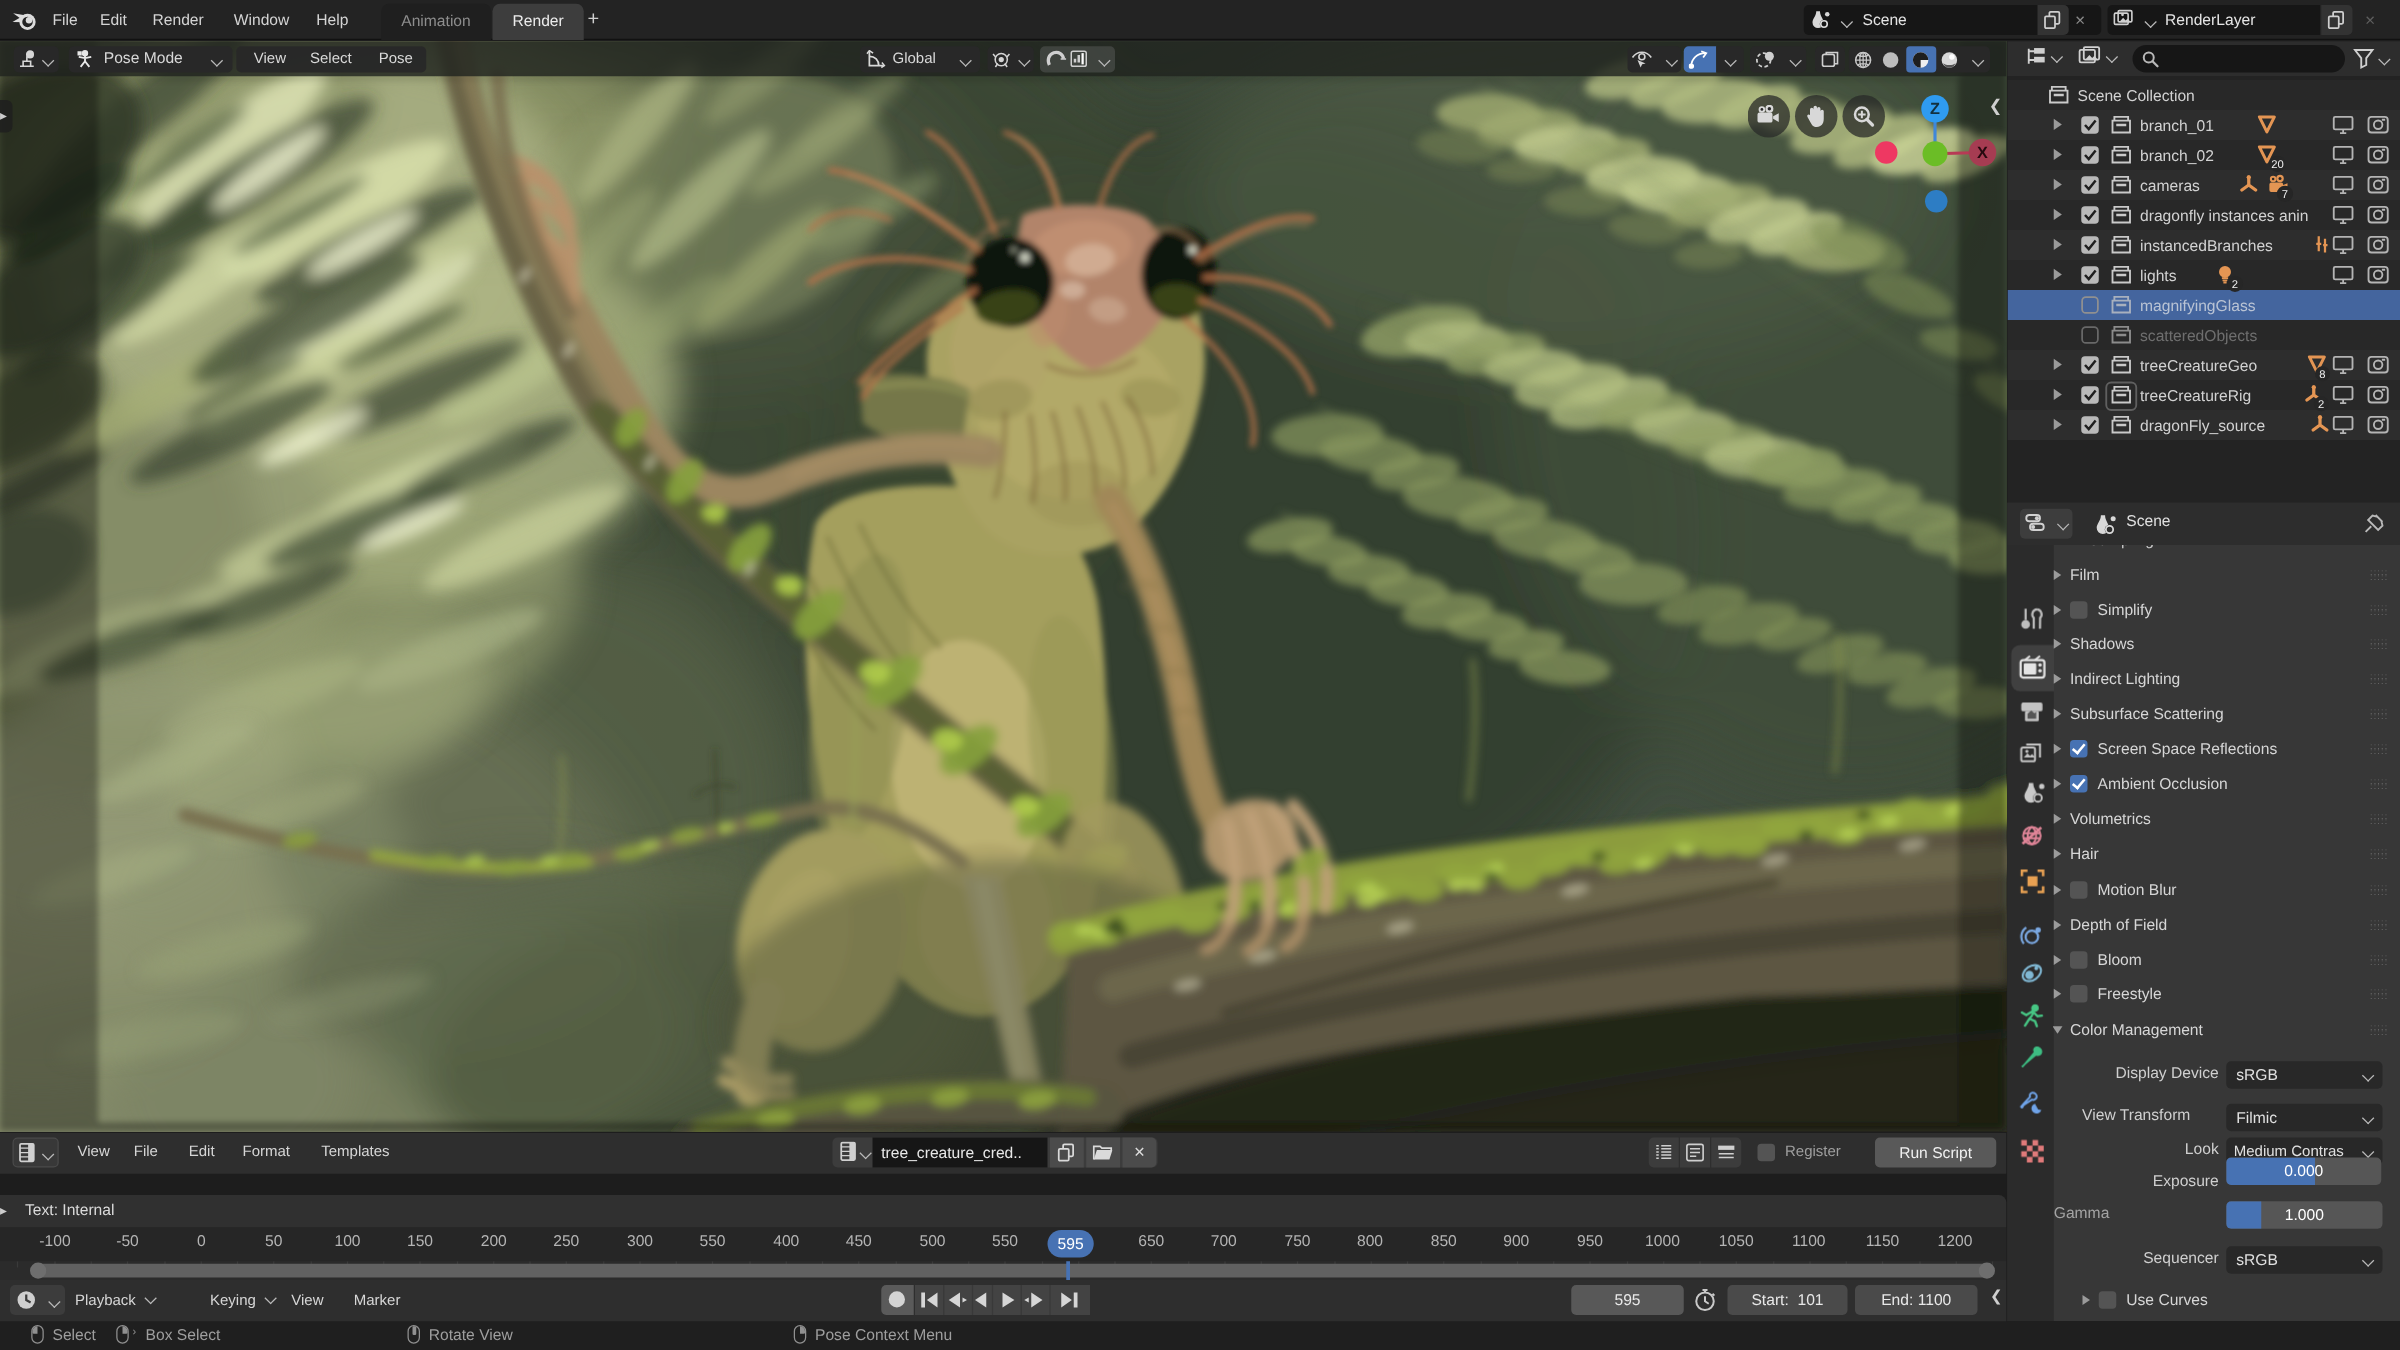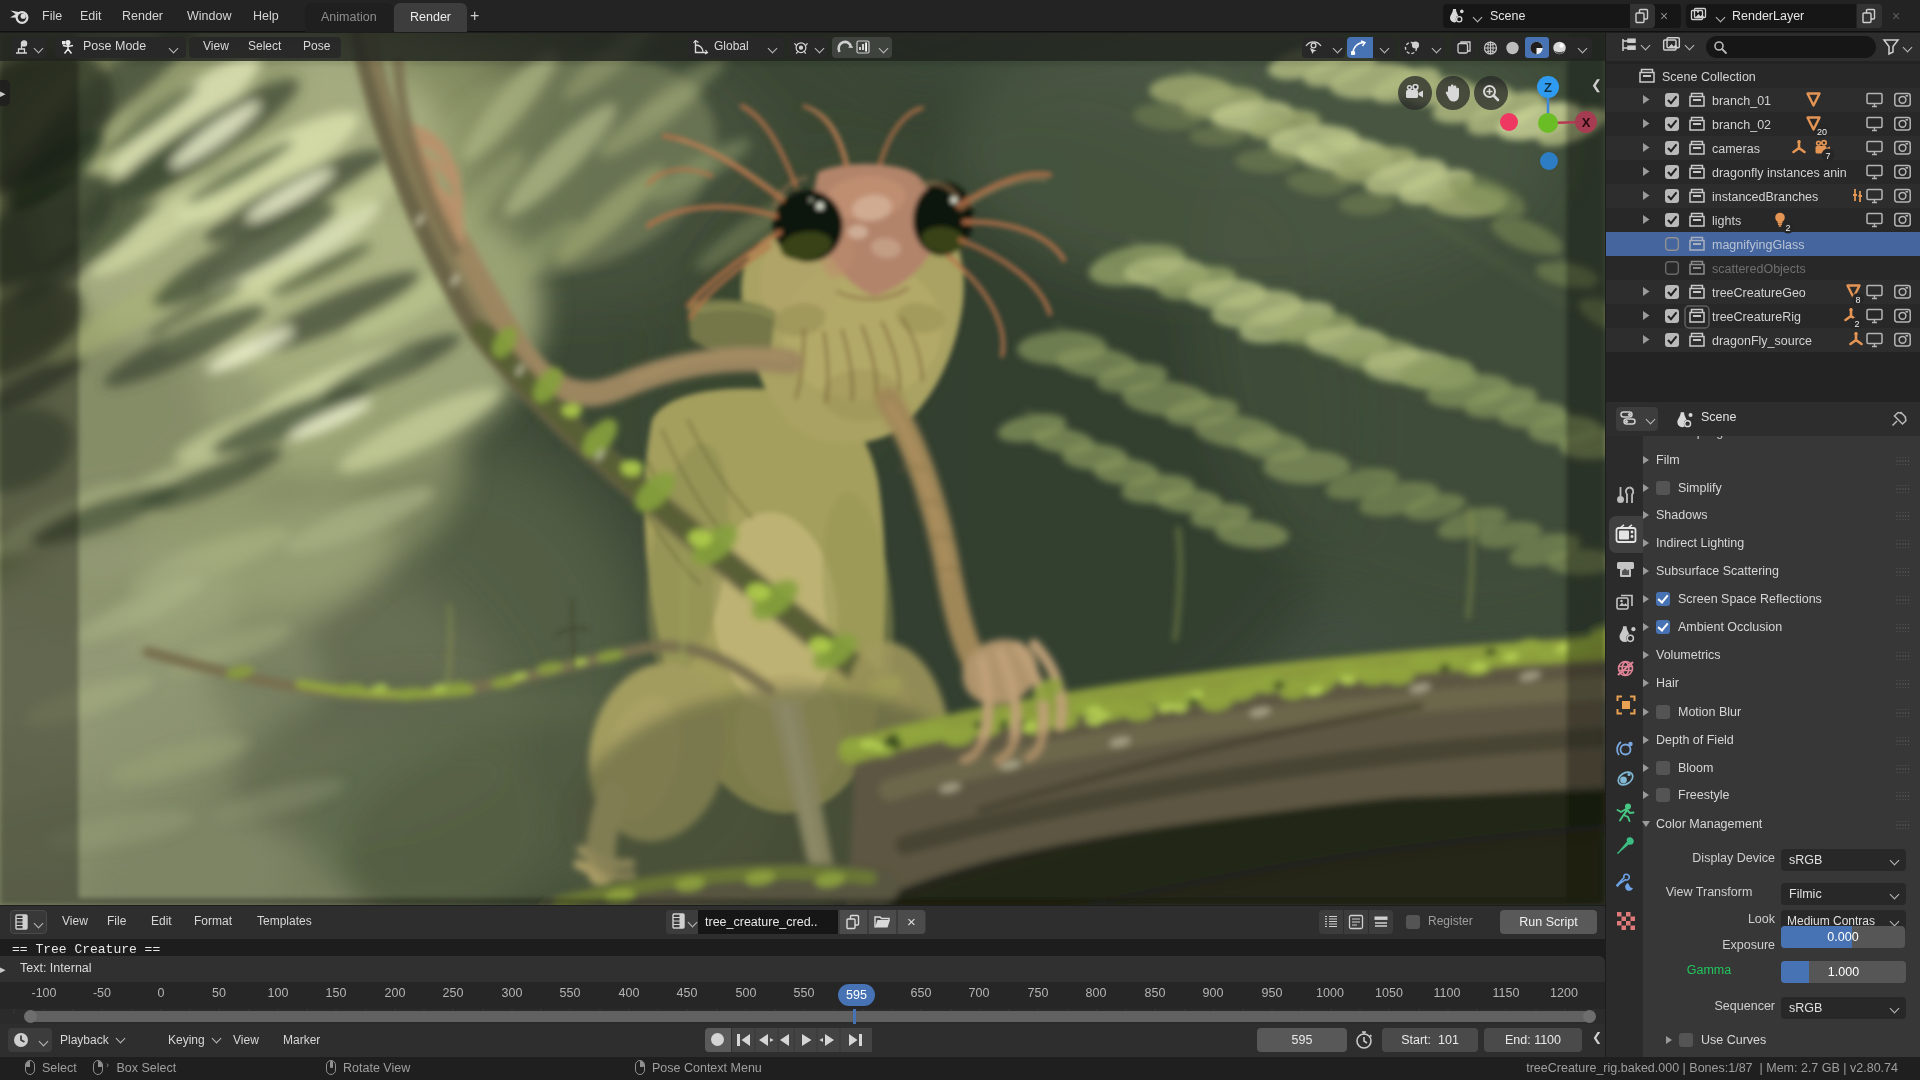--- a/index.html
+++ b/index.html
@@ -1062,21 +1062,21 @@
 <div class="prow" style="top:381px"><span class="tri"></span><span class="cb off"></span>Freestyle<span class="grip">:::::<br>:::::</span></div>
 <div class="prow" style="top:410px"><span class="tri" style="transform:rotate(90deg)"></span>Color Management<span class="grip">:::::<br>:::::</span></div>
 <div class="prow" style="top:444px;width:132px;text-align:right;color:#cfcfcf">Display Device</div>
 <div class="drop" style="left:175px;top:447px;width:125px">sRGB<span class="chev"></span></div>
 <div class="prow" style="top:478px;width:132px;text-align:center;color:#cfcfcf">View Transform</div>
 <div class="drop" style="left:175px;top:481px;width:125px">Filmic<span class="chev"></span></div>
 <div class="prow" style="top:505px;width:132px;text-align:right;color:#cfcfcf">Look</div>
 <div class="drop" style="left:175px;top:508px;width:125px;padding-left:6px;font-size:12px">Medium Contras<span class="chev"></span></div>
 <div class="prow" style="top:531px;width:132px;text-align:right;color:#cfcfcf">Exposure</div>
 <div class="slider" style="left:175px;top:524px;width:124px"><div class="fill" style="width:71px"></div><span>0.000</span></div>
-<div class="prow" style="top:556px;width:132px;text-align:center;color:#22c55e">Gamma</div>
+<div class="prow" style="top:556px;width:132px;text-align:left;color:#a3a3a3">Gamma</div>
 <div class="slider" style="left:175px;top:559px;width:125px"><div class="fill" style="width:28px"></div><span>1.000</span></div>
 <div class="prow" style="top:592px;width:132px;text-align:right;color:#cfcfcf">Sequencer</div>
 <div class="drop" style="left:175px;top:595px;width:125px">sRGB<span class="chev"></span></div>
 <div class="prow" style="top:626px;left:60px"><span class="tri"></span><span class="cb off"></span>Use Curves</div>
 </div>
 
 <div class="abs" id="texted">
 <div id="tehdr">
  <div class="abs" style="left:10px;top:4px;width:37px;height:24px;background:#383838;border:1px solid #4a4a4a;border-radius:4px">
   <svg style="position:absolute;left:3px;top:3px" width="16" height="17" viewBox="0 0 16 17">
@@ -1130,23 +1130,20 @@
         </div>
  <div class="abs" style="left:1369px;top:4px;width:24px;height:24px;background:#3c3c3c;border-radius:0 4px 4px 0">
           <svg style="position:absolute;left:4px;top:4px" width="16" height="16" viewBox="0 0 16 16">
             <rect x="1.5" y="2.5" width="13" height="3.4" fill="#cfcfcf"></rect>
             <path d="M2 9 h12 M2 12 h12" stroke="#cfcfcf" stroke-width="1.3"></path>
           </svg>
         </div>
  <span class="cb off" style="position:absolute;left:1406px;top:9px"></span>
  <div class="abs" style="left:1428px;top:8px;color:#9e9e9e">Register</div>
  <div class="abs pill" style="left:1500px;top:4px;width:97px;height:24px;line-height:24px;background:#595959;color:#f0f0f0">Run Script</div>
-</div>
-<div class="abs" style="left:0;top:33px;width:1605px;height:17px;background:#1d1d1d;overflow:hidden">
- <div style="position:absolute;left:12px;top:3px;font-family:'Liberation Mono',monospace;font-size:13px;color:#e8e8e8">== Tree Creature ==</div>
 </div>
 <div id="tefoot">
  <div class="abs" style="left:0;top:0;width:10px;height:26px;color:#ccc;font-size:11px;line-height:26px">▸</div>
  <div class="abs" style="left:20px;top:5px;color:#dadada;font-size:12.5px">Text: Internal</div>
 </div>
 </div>
 
 <div class="abs" id="timeline">
 <div id="ruler">
  <div class="rnum" style="left:44px">-100</div>
@@ -1282,15 +1279,14 @@
  <div class="abs pill" style="left:1484px;top:4px;width:98px;height:24px;line-height:24px;background:#4a4a4a">End: 1100</div>
  <div class="abs" style="left:1592px;top:6px;color:#cfcfcf;font-size:12px">❮</div>
 </div>
 </div>
 
 <div class="abs" id="statusbar">
  <div class="abs" style="left:25px"><span class="mi"></span>Select</div>
  <div class="abs" style="left:93px"><span class="mi" style="transform:scaleX(-1)"></span><span style="position:relative;left:-4px;top:-4px;font-size:9px;color:#909090">›</span> Box Select</div>
  <div class="abs" style="left:326px"><span class="mi mid"></span>Rotate View</div>
  <div class="abs" style="left:635px"><span class="mi r"></span>Pose Context Menu</div>
- <div class="abs" style="right:22px;color:#9e9e9e">treeCreature_rig.baked.000 | Bones:1/87&nbsp; | Mem: 2.7 GB | v2.80.74</div>
 </div>
 
 </div>
 </body></html>

